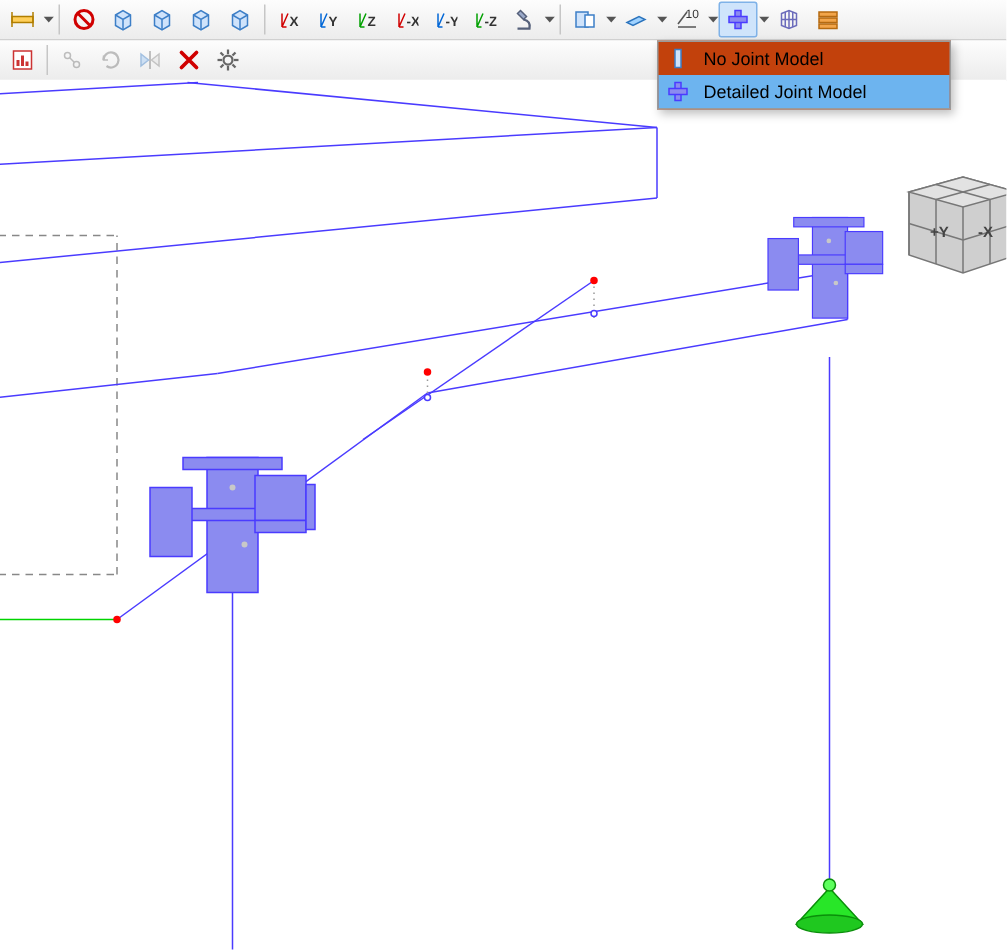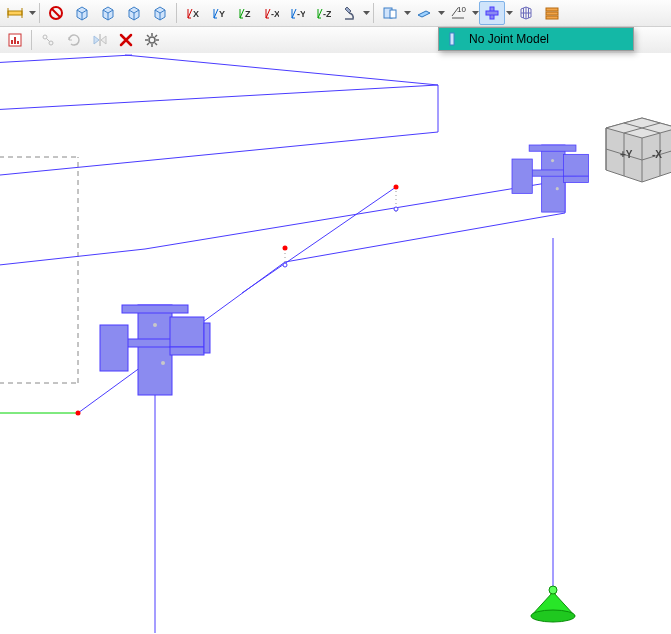--- a/index.html
+++ b/index.html
@@ -5,21 +5,21 @@
   html,body{margin:0;padding:0;width:671px;height:634px;font-family:"Segoe UI",Tahoma,sans-serif;font-size:12px;background:#fff;overflow:hidden}
   
   .toolbar{display:flex;align-items:center;height:26px;background:linear-gradient(#fdfdfd,#ececec);border-bottom:1px solid #d0d0d0;padding:0 2px;gap:0}
   .tb-btn{display:inline-flex;align-items:center;justify-content:center;width:24px;height:22px;border:1px solid transparent;border-radius:2px;cursor:pointer;position:relative}
   .tb-btn.disabled{opacity:.45;cursor:default}
   .tb-btn.active{background:#cfe4fb;border-color:#7fb2e8}
   .tb-sep{width:1px;height:20px;background:#c6c6c6;margin:0 3px}
   .dd-caret{width:8px;height:22px;display:inline-flex;align-items:center;justify-content:center;cursor:pointer}
   .dd-caret svg{display:block}
   
-  .menu{position:absolute;left:438px;top:27px;width:194px;background:#14b8a6;border:1px solid #9a9a9a;box-shadow:2px 3px 6px rgba(0,0,0,.25);z-index:50}
+  .menu{position:absolute;left:438px;top:27px;width:194px;background:#c2410c;border:1px solid #9a9a9a;box-shadow:2px 3px 6px rgba(0,0,0,.25);z-index:50}
   .menu-item{display:flex;align-items:center;height:22px;padding:0 6px 0 4px;gap:8px;cursor:pointer}
   .menu-item.sel{background:#6db4ef;color:#000}
   .menu-icon{width:18px;height:18px;display:flex;align-items:center;justify-content:center}
   
   .viewport{position:absolute;left:0;top:53px;width:671px;height:581px;background:#fff;overflow:hidden}
   .viewport svg{position:absolute;left:0;top:0}
   
   .k{font-size:10px;fill:#444}
 </style>
 </head>
@@ -232,20 +232,29 @@
   </div>
 
 <div class="menu" id="menu">
     <div class="menu-item">
       <span class="menu-icon">
         <svg width="16" height="16" viewBox="0 0 16 16">
           <rect x="6" y="2" width="4" height="12" fill="#cfe3fb" stroke="#3d7fc7"></rect>
         </svg>
       </span>
       <span>No Joint Model</span>
+    </div>
+    <div class="menu-item sel">
+      <span class="menu-icon">
+        <svg width="16" height="16" viewBox="0 0 16 16">
+          <rect x="6" y="2" width="4" height="12" fill="#8b8bf0" stroke="#4a3bff"></rect>
+          <rect x="2" y="6" width="12" height="4" fill="#8b8bf0" stroke="#4a3bff"></rect>
+        </svg>
+      </span>
+      <span>Detailed Joint Model</span>
     </div>
   </div>
 
 <div class="viewport">
 <svg width="671" height="581">
 
   <g stroke="#888" stroke-width="1" stroke-dasharray="5,4" fill="none">
     <line x1="-10" y1="330" x2="78" y2="330"></line>
     <line x1="78" y1="330" x2="78" y2="104"></line>
     <line x1="-10" y1="104" x2="78" y2="104"></line>

